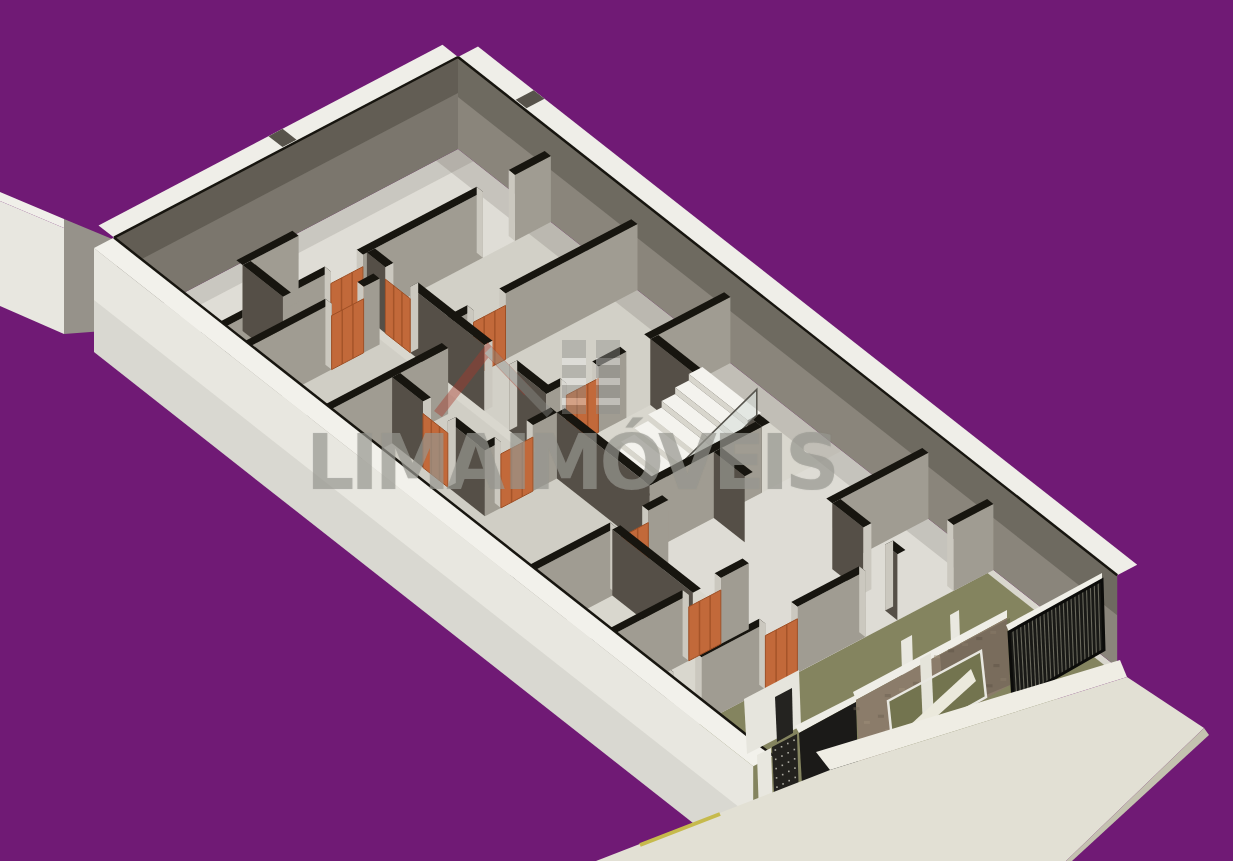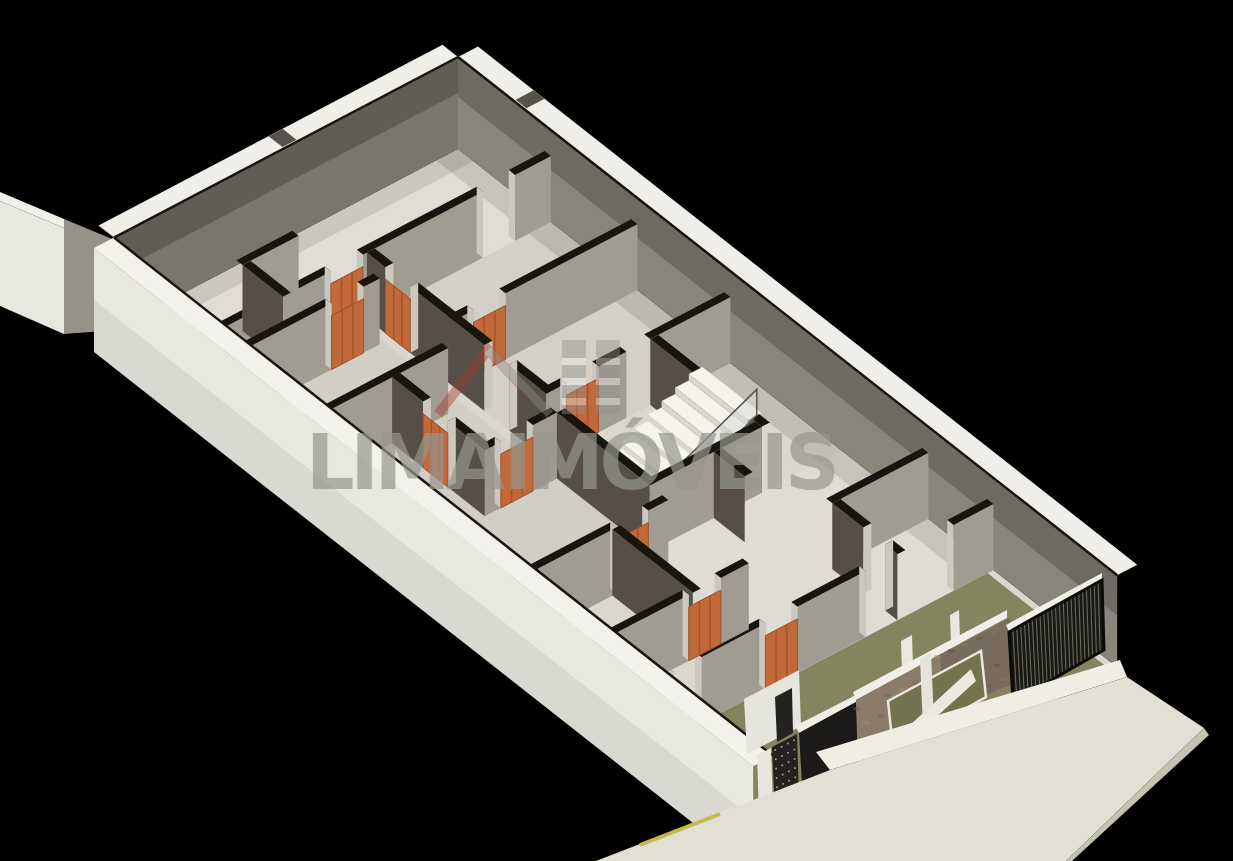--- a/index.html
+++ b/index.html
@@ -1,16 +1,16 @@
 <!DOCTYPE html>
 <html style="--background: #ffffff; --floor: #d9d7ce; --floorGarage: #84845f; --stairWellFloor: #c9c7be; --wallFaceDarkU: #554f47; --wallFaceLightV: #a09c92; --perimFaceNE: #8a857b; --perimFaceNW: #7b766d; --wallCap: #efeee8; --wallCapSW: #f2f1eb; --exteriorWall: #e8e7e0; --wallTopEdge: #17150f; --jambCap: #cbc8bf; --notch: #57534b; --doorOrange: #c2693a; --doorOrangeDark: #9e4f25; --doorOrangeLight: #d98d5e; --stairTread: #f4f3ee; --stairRiser: #d8d6cd; --glass: rgba(213,220,216,0.55); --glassFrame: #57554e; --stone: #8b7c6a; --stoneLight: #9d8d78; --stoneDark: #6e6252; --windowInterior: #73744f; --gateBlack: #191916; --slat: #7d7c6e; --panelBlack: #1b1a18; --perfPanel: #23221e; --sidewalk: #e2e0d4; --sidewalkEdge: #c4c2b0; --curb: #efede4; --yellowLine: #c6ba4c; --watermarkGray: #8f8f8b; --watermarkRed: #a8392b;"><head>
 <meta charset="utf-8">
 <style>
   html,body{margin:0;padding:0;background:#ffffff;}
-  #stage{position:relative;width:1233px;height:861px;overflow:hidden;background:#000000;
+  #stage{position:relative;width:1233px;height:861px;overflow:hidden;background:#701a75;
          font-family:"DejaVu Sans","Liberation Sans",sans-serif;}
   #scene{position:absolute;left:0;top:0;}
   .watermark{position:absolute;left:0;top:0;width:100%;height:100%;pointer-events:none;}
   .wm-logo{position:absolute;left:430px;top:318px;opacity:.42;}
   .wm-text{position:absolute;left:306px;top:418px;font-weight:bold;font-size:76px;
            letter-spacing:-4px;word-spacing:-20px;color:rgba(158,158,152,.55);
            text-shadow:0 0 1px rgba(120,120,114,.35);white-space:nowrap;}
 </style>
 </head>
 <body>

